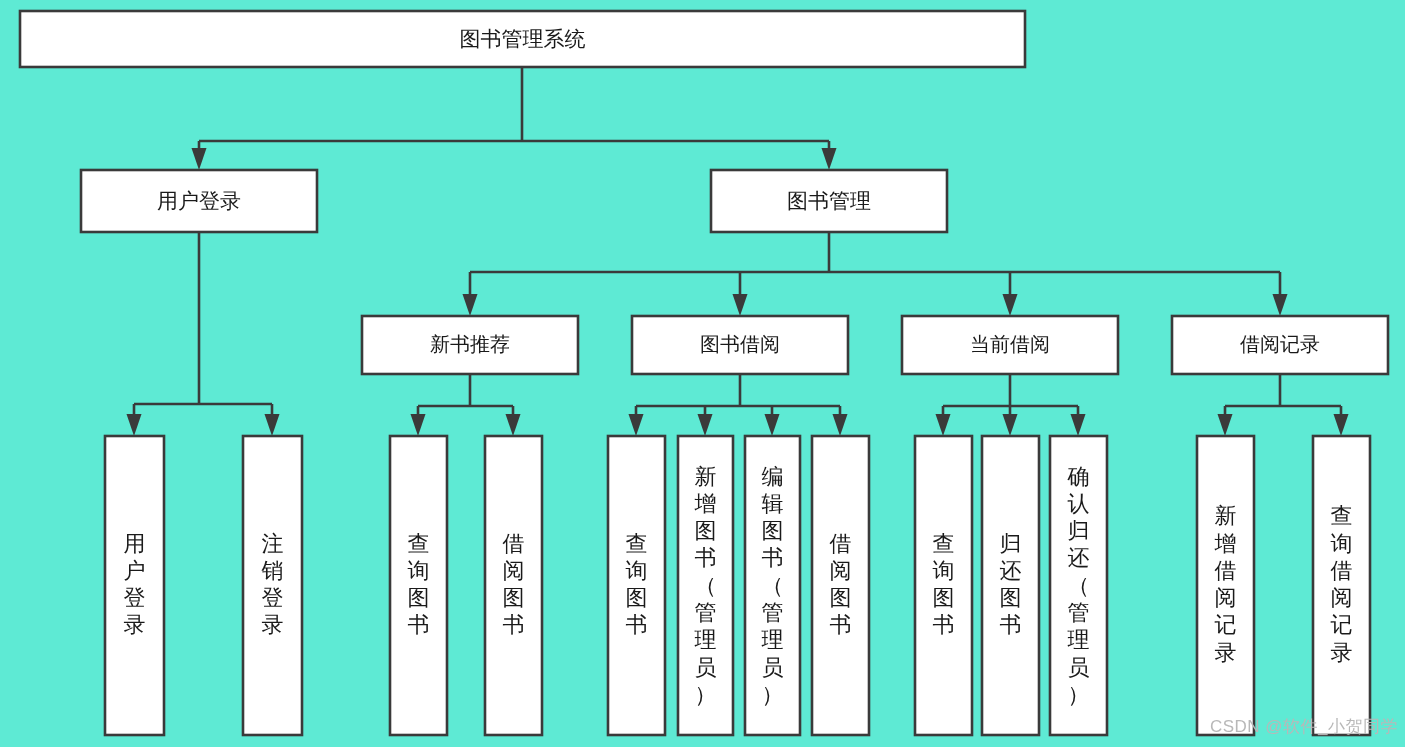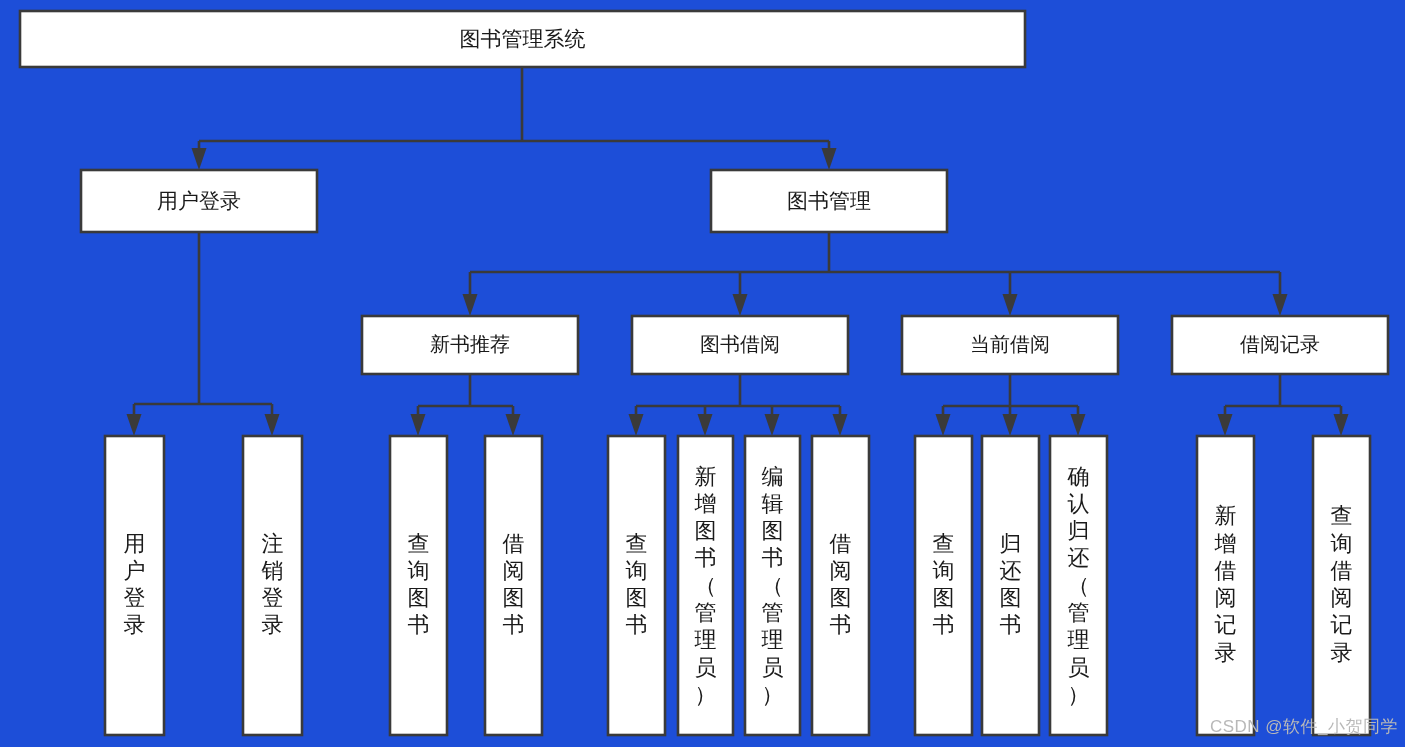--- a/index.html
+++ b/index.html
@@ -8,21 +8,21 @@
     padding: 0;
     background: #ffffff;
   }
   body {
     font-family: "Liberation Sans", "DejaVu Sans", sans-serif;
   }
   #diagram-root {
     position: relative;
     width: 1405px;
     height: 747px;
-    background: #1d4ed8;
+    background: #5eead4;
     overflow: hidden;
   }
   svg.diagram-canvas {
     position: absolute;
     left: 0;
     top: 0;
     width: 1405px;
     height: 747px;
     display: block;
   }

